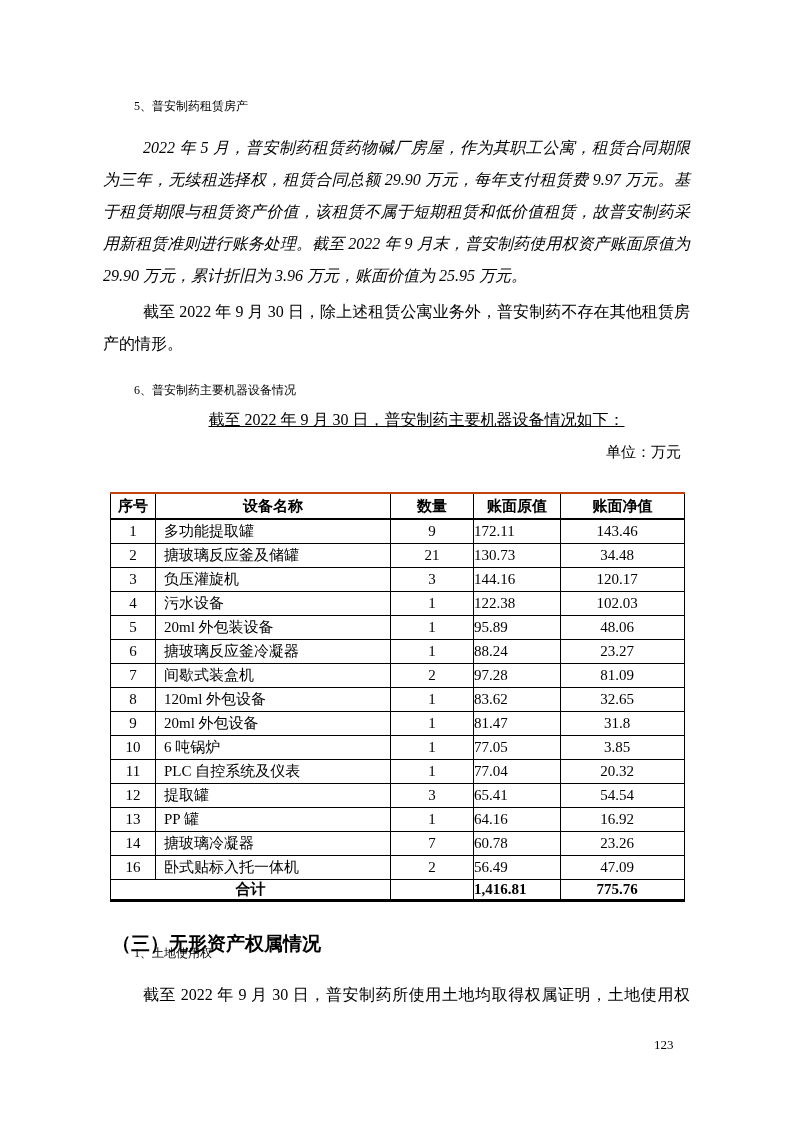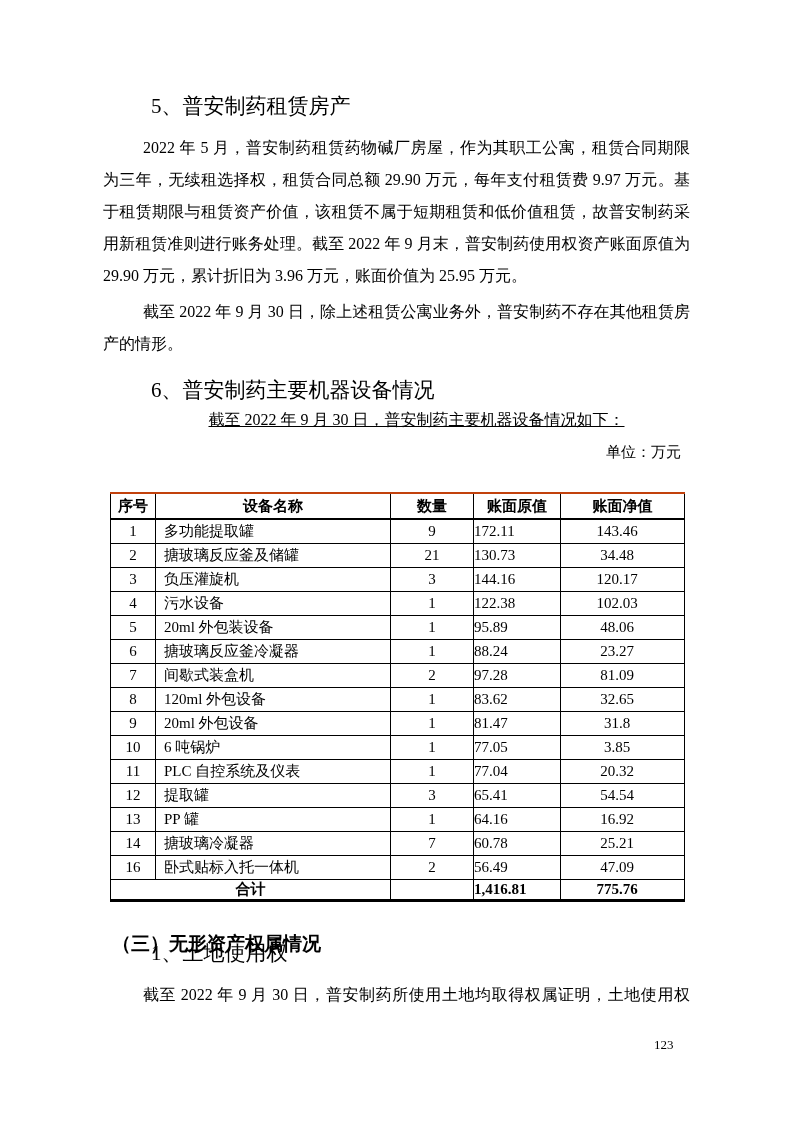--- a/index.html
+++ b/index.html
@@ -19,27 +19,27 @@
     width: 587px;
     margin: 0;
     font-size: 16px;
     line-height: 32px;
     text-align: justify;
     text-indent: 40px;
   }
   .last-justify { text-align-last: justify; }
   .sec-title {
     position: absolute;
-    left: 151px;
-    font-size: 21px;
+    left: 134px;
+    font-size: 12px;
     line-height: 32px;
     white-space: nowrap;
   }
   .pos-s5 { top: 90px; }
-  .pos-p1 { top: 132px; }
+  .pos-p1 { top: 132px; font-style: italic; }
   .pos-p2 { top: 296px; }
   .pos-s6 { top: 374px; }
   .pos-p3 { top: 404px; text-align: center; text-decoration: underline; }
   .pos-s31 { top: 937px; }
   .pos-p4 { top: 979px; }
   .unit-label {
     position: absolute;
     top: 441px;
     right: 112px;
     font-size: 15px;
@@ -218,21 +218,21 @@
           <td class="col-name">PP 罐</td>
           <td class="col-qty">1</td>
           <td class="col-orig">64.16</td>
           <td class="col-net">16.92</td>
         </tr>
         <tr>
           <td class="col-seq">14</td>
           <td class="col-name">搪玻璃冷凝器</td>
           <td class="col-qty">7</td>
           <td class="col-orig">60.78</td>
-          <td class="col-net">25.21</td>
+          <td class="col-net">23.26</td>
         </tr>
         <tr>
           <td class="col-seq">16</td>
           <td class="col-name">卧式贴标入托一体机</td>
           <td class="col-qty">2</td>
           <td class="col-orig">56.49</td>
           <td class="col-net">47.09</td>
         </tr>
       </tbody>
     <tfoot>

